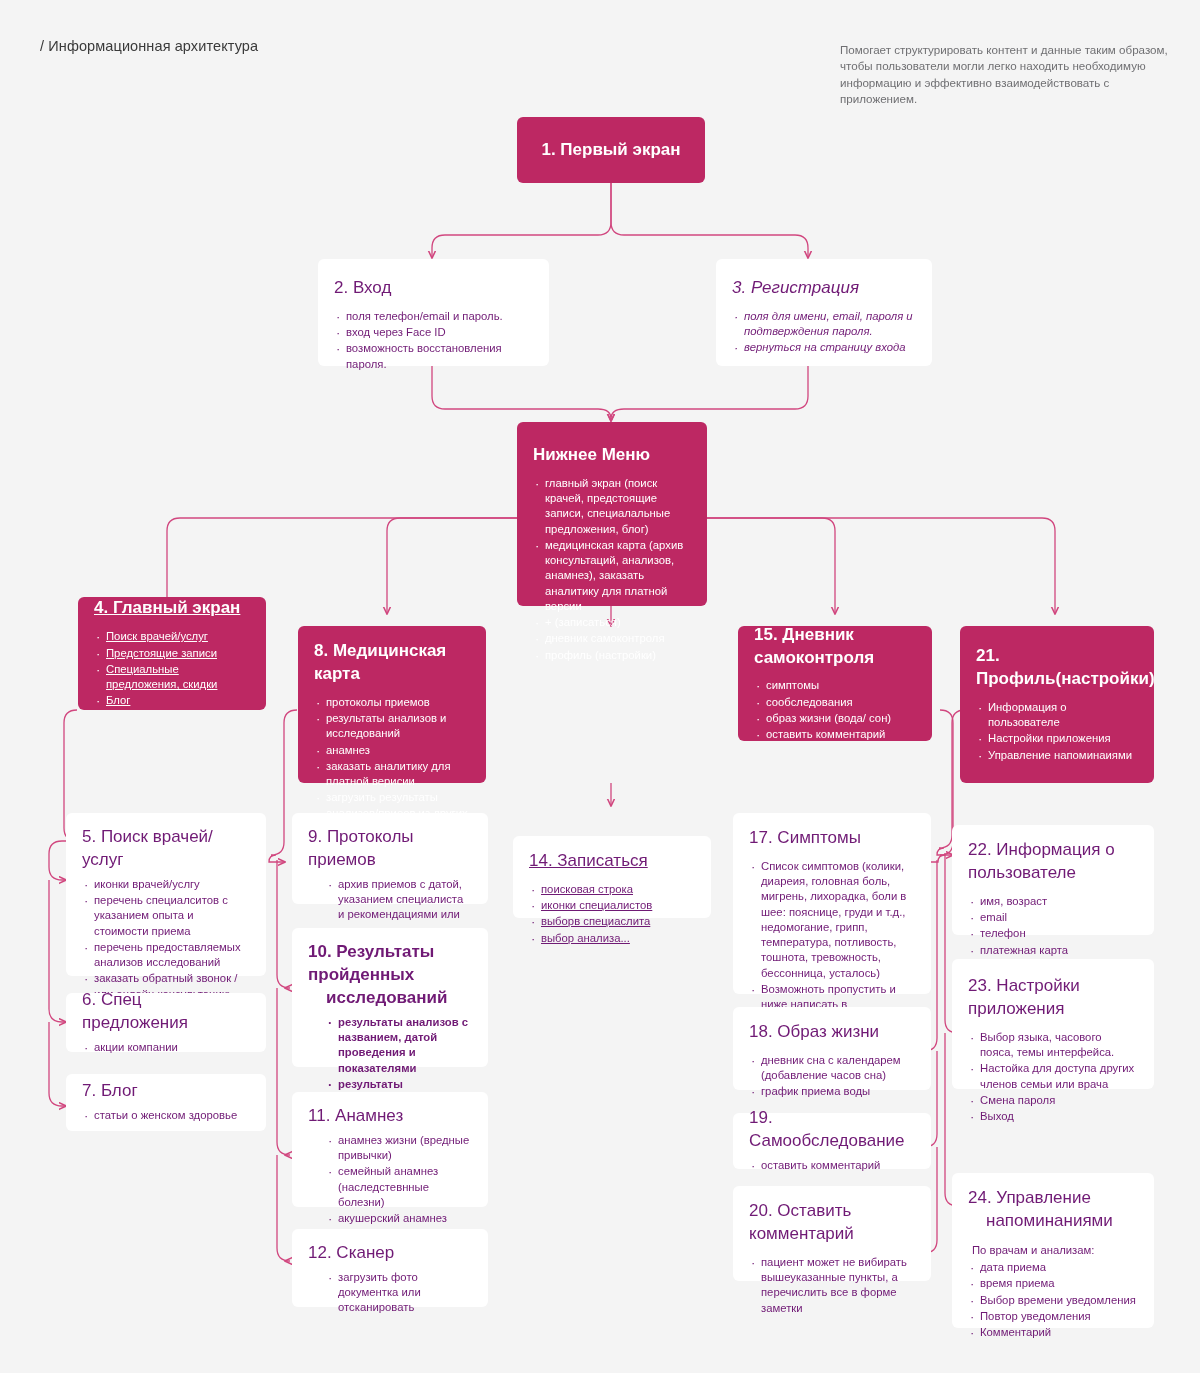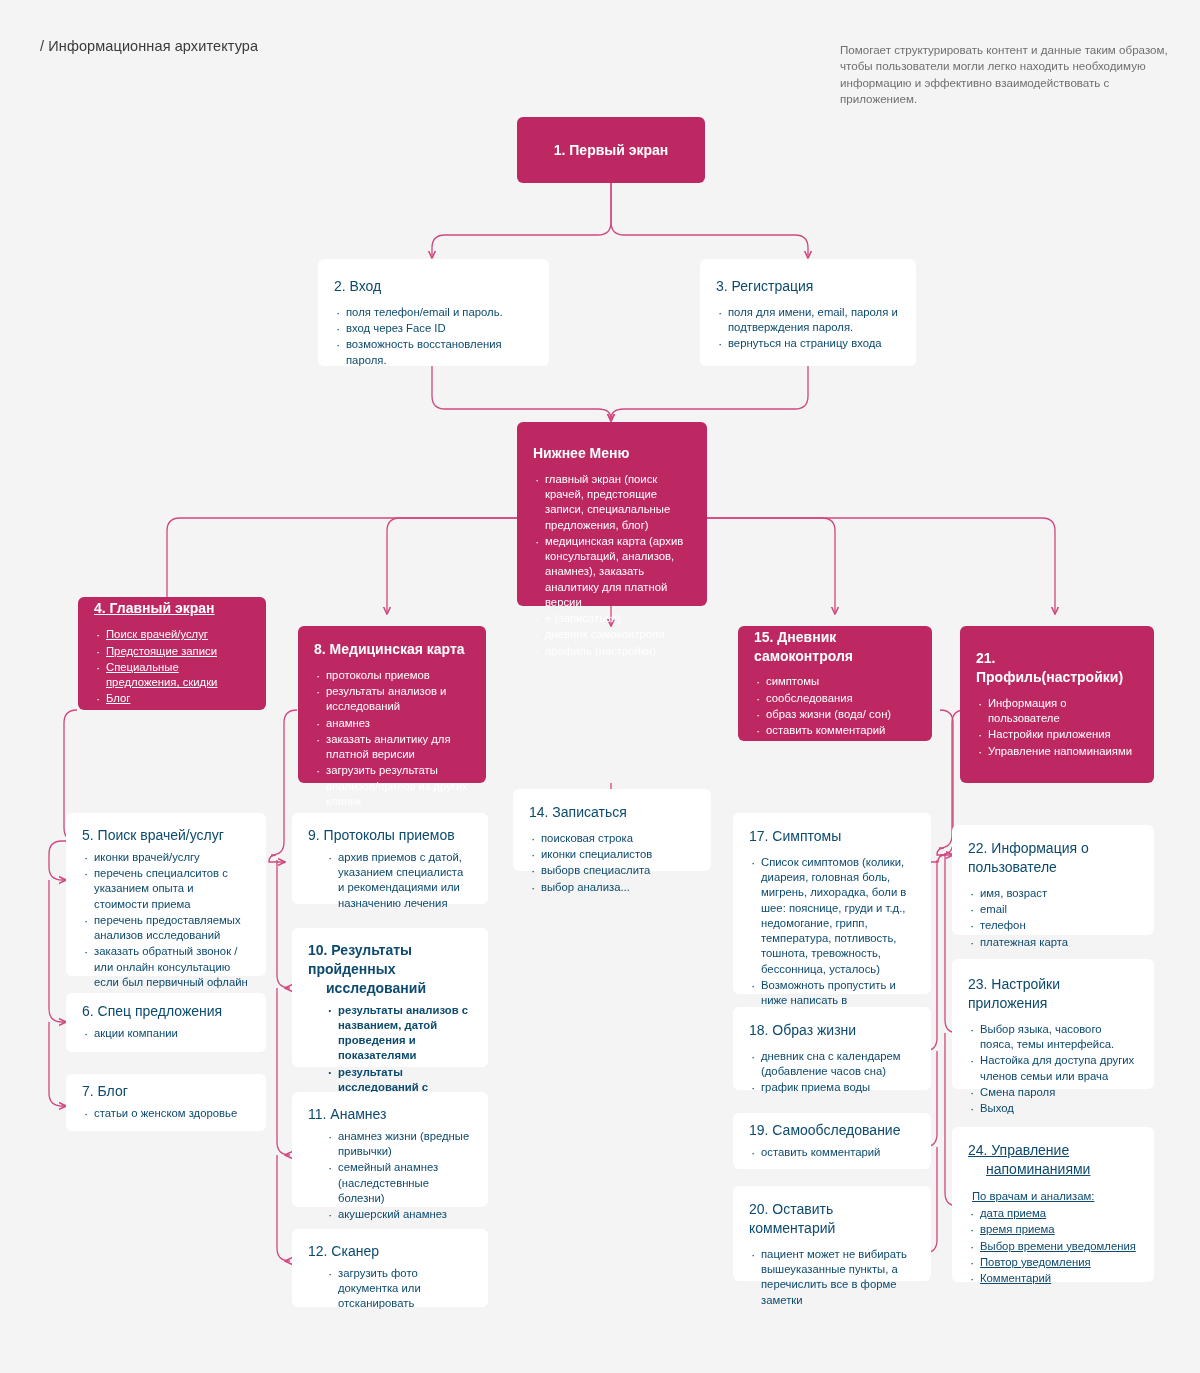--- a/index.html
+++ b/index.html
@@ -47,32 +47,32 @@
     position: absolute;
     border-radius: 6px;
     z-index: 2;
   }
   .node.pink {
     background: #bd2863;
     color: #ffffff;
   }
   .node.white {
     background: #ffffff;
-    color: #0c4a6e;
+    color: #701a75;
   }
   .node .inner {
     padding: 0 16px;
     width: 100%;
   }
   .node.vcenter { display: flex; align-items: center; }
   .node.vtop    { display: flex; align-items: flex-start; }
   .node.vtop .inner { padding-top: 18px; }
 
   .n-title {
-    font-size: 14px;
+    font-size: 17px;
     line-height: 1.35;
     margin-bottom: 9px;
   }
   .node.pink .n-title { font-weight: bold; }
   .n-title.tight { margin-bottom: 5px; }
   .n-title.nomargin { margin-bottom: 0; }
   .n-title.centered { text-align: center; margin-bottom: 0; }
 
   .n-list { list-style: none; }
   .n-list li {
@@ -162,21 +162,21 @@
     <div class="inner">
       <div class="n-title">2. Вход</div>
       <ul class="n-list">
           <li>поля телефон/email и пароль.</li>
           <li>вход через Face ID</li>
           <li>возможность восстановления пароля.</li>
         </ul>
     </div>
   </div>
 
-  <div class="node white vtop" style="left:700px; top:259px; width:216px; height:107px;">
+  <div class="node white vtop" style="left:716px; top:259px; width:216px; height:107px;font-style:italic;">
     <div class="inner">
       <div class="n-title">3. Регистрация</div>
       <ul class="n-list">
           <li>поля для имени, email, пароля и подтверждения пароля.</li>
           <li>вернуться на страницу входа</li>
         </ul>
     </div>
   </div>
 
   <div class="node pink vtop" style="left:517px; top:422px; width:190px; height:184px;">
@@ -287,21 +287,21 @@
   <div class="node white vtop" style="left:292px; top:1229px; width:196px; height:78px;">
     <div class="inner" style="padding-top:13px;">
       <div class="n-title tight">12. Сканер</div>
       <ul class="n-list indent">
           <li>загрузить фото документка или отсканировать</li>
         </ul>
     </div>
   </div>
 
 
-  <div class="node white vtop" style="left:513px; top:789px; width:198px; height:82px;">
+  <div class="node white vtop" style="left:513px; top:836px; width:198px; height:82px;text-decoration:underline;">
     <div class="inner" style="padding-top:14px;">
       <div class="n-title">14. Записаться</div>
       <ul class="n-list">
           <li>поисковая строка</li>
           <li>иконки специалистов</li>
           <li>выборв специаслита</li>
           <li>выбор анализа...</li>
         </ul>
     </div>
   </div>
@@ -390,21 +390,21 @@
       <div class="n-title">23. Настройки приложения</div>
       <ul class="n-list">
           <li>Выбор языка, часового пояса, темы интерфейса.</li>
           <li>Настойка для доступа других членов семьи или врача</li>
           <li>Смена пароля</li>
           <li>Выход</li>
         </ul>
     </div>
   </div>
 
-  <div class="node white vtop" style="left:952px; top:1127px; width:202px; height:155px;text-decoration:underline;">
+  <div class="node white vtop" style="left:952px; top:1173px; width:202px; height:155px;">
     <div class="inner" style="padding-top:14px;">
       <div class="n-title nomargin">24. Управление</div>
       <div class="n-title nomargin" style="padding-left:18px;">напоминаниями</div>
       <div class="n-sub">По врачам и анализам:</div>
       <ul class="n-list">
           <li>дата приема</li>
           <li>время приема</li>
           <li>Выбор времени уведомления</li>
           <li>Повтор уведомления</li>
           <li>Комментарий</li>

